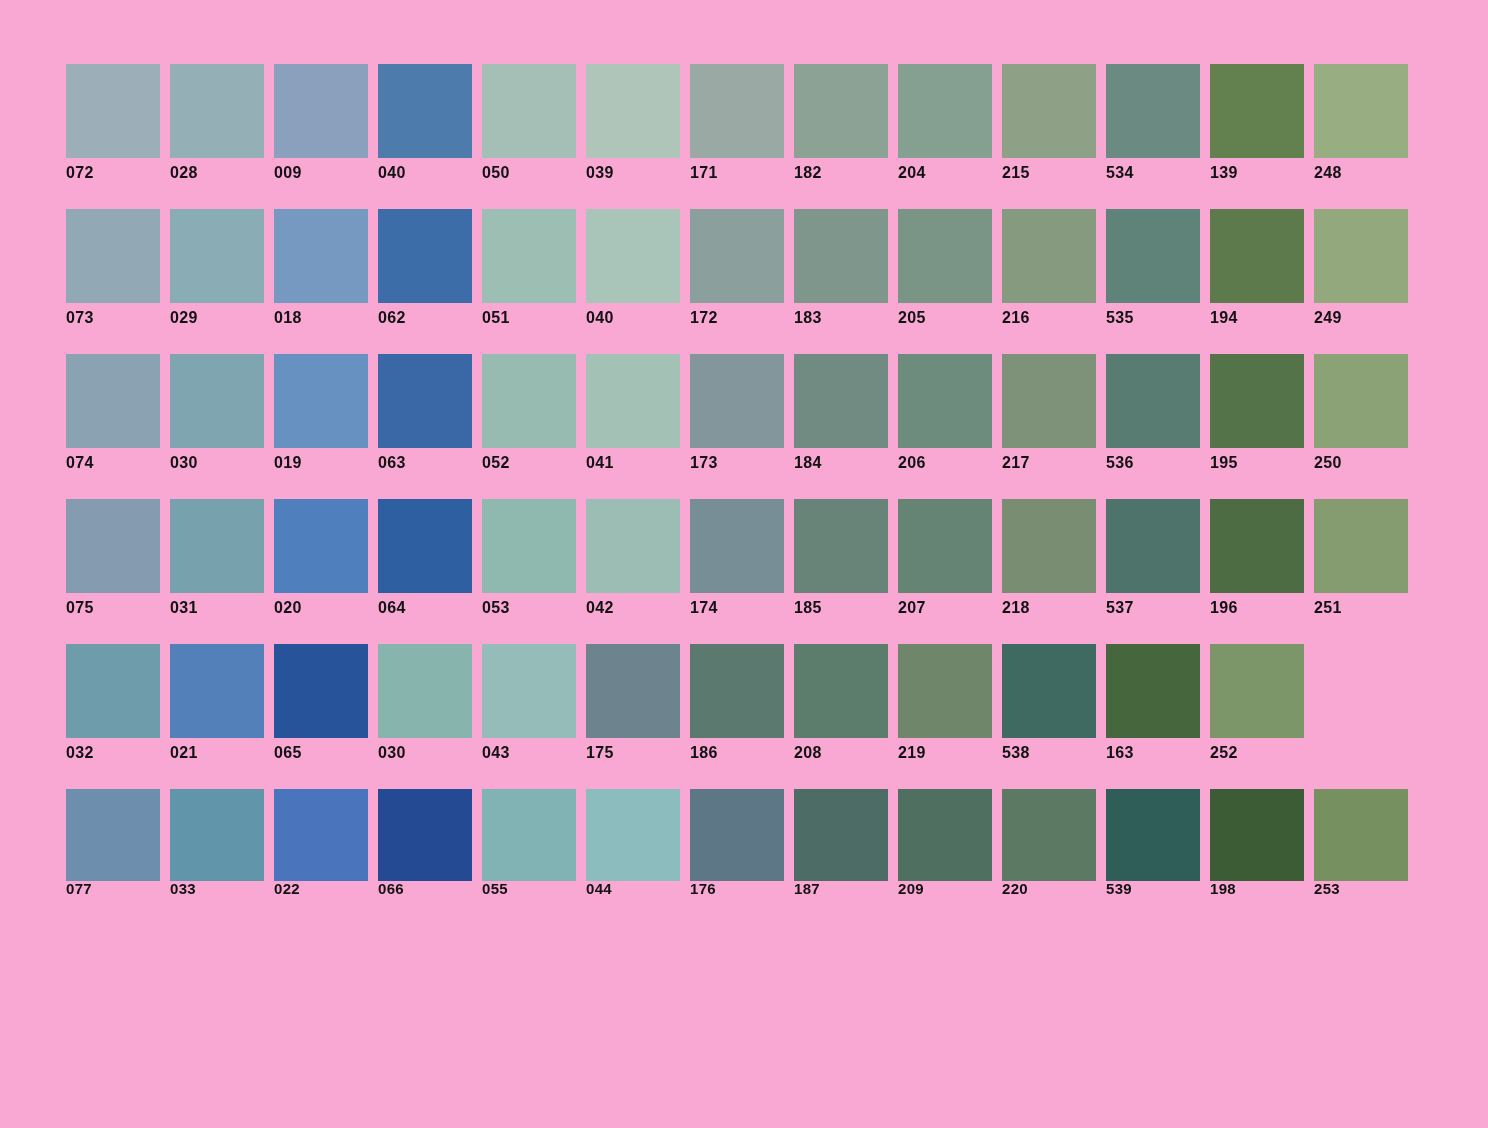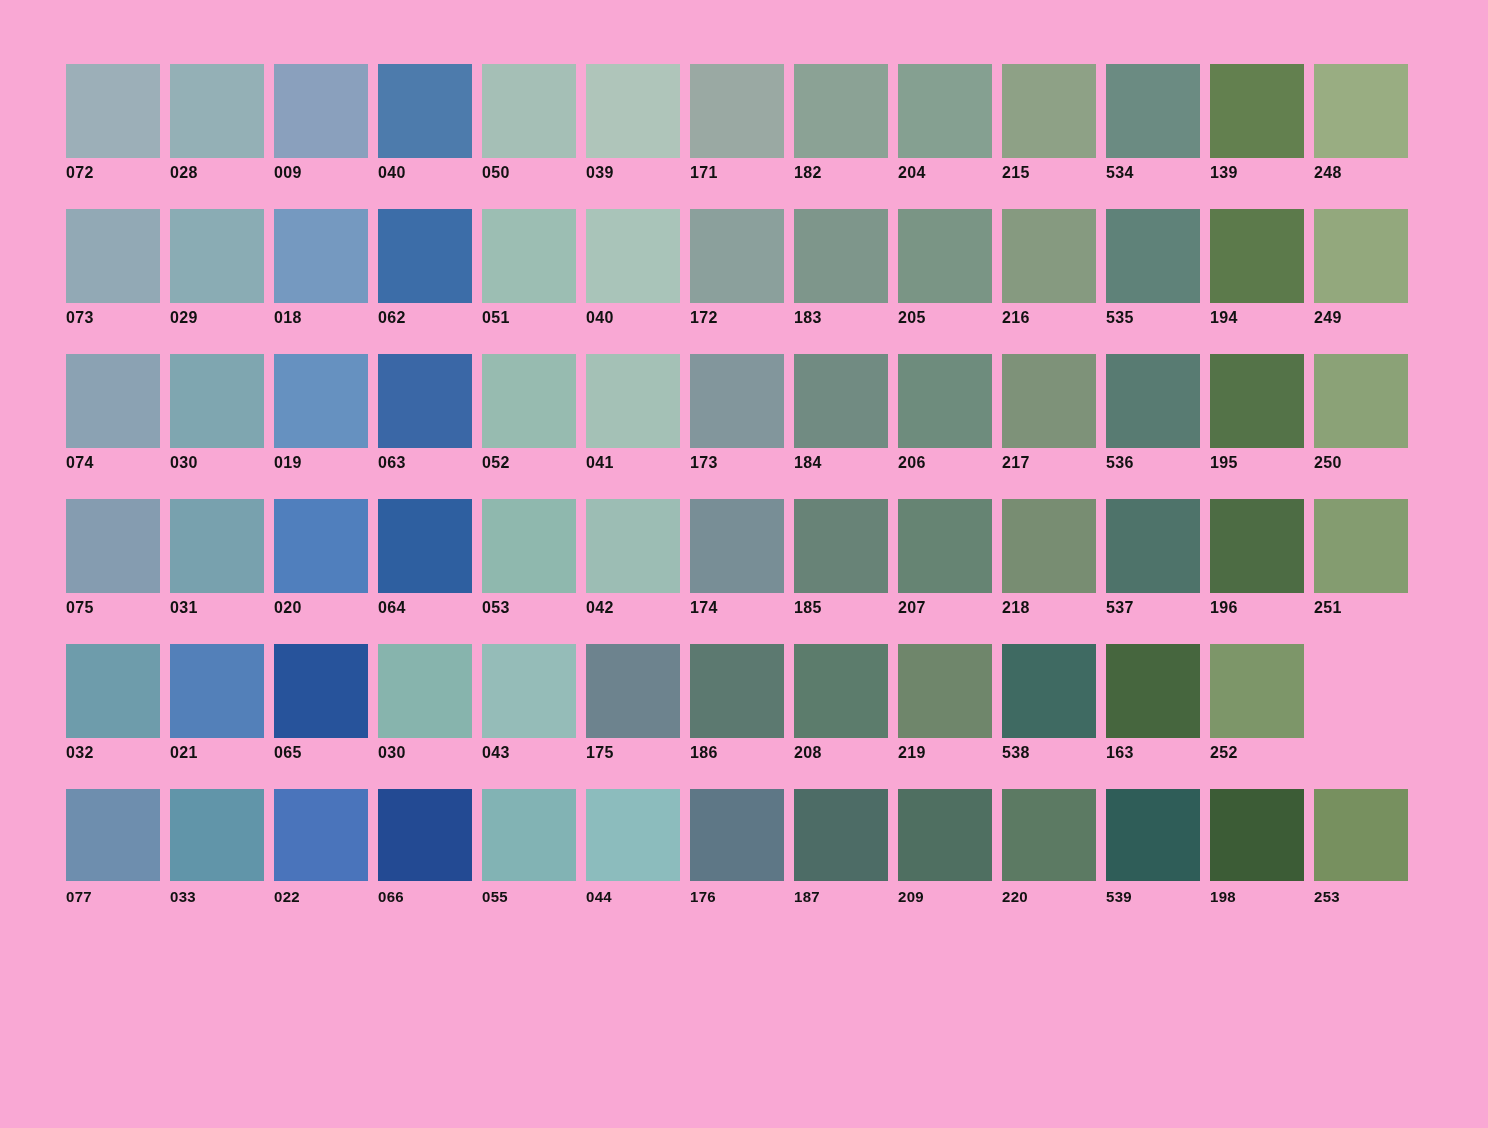--- a/index.html
+++ b/index.html
@@ -51,21 +51,21 @@
     margin-top: 7px;
     font-size: 16px;
     font-weight: 700;
     letter-spacing: 0.3px;
     color: #121212;
     line-height: 16px;
     font-family: "Liberation Sans", sans-serif;
   }
   
   .swatch-row.row-last .swatch-label {
-    margin-top: 8px;
+    margin-top: 0;
     font-size: 15px;
   }
   .swatch-row.row-last .swatch-chip {
     height: 92px;
     outline: 1px solid rgba(255,255,255,0.0);
   }
 </style>
 </head>
 <body>
 

